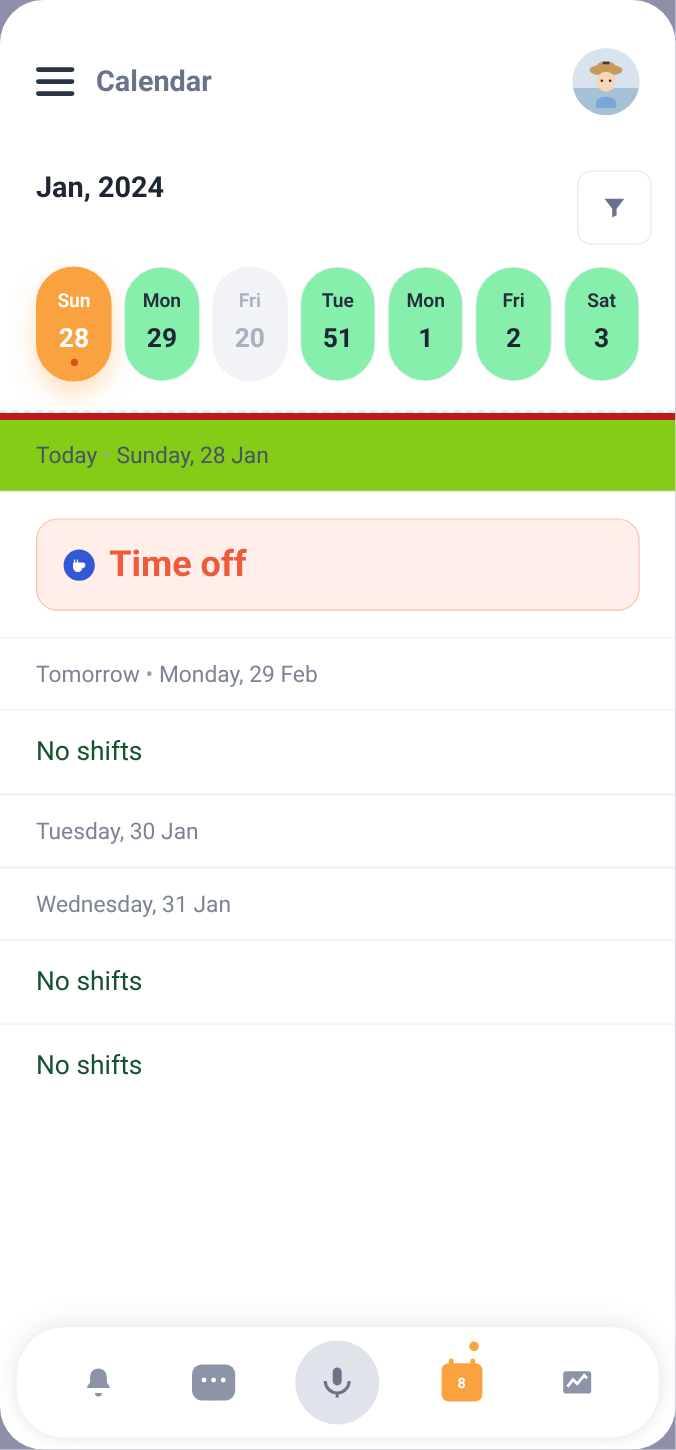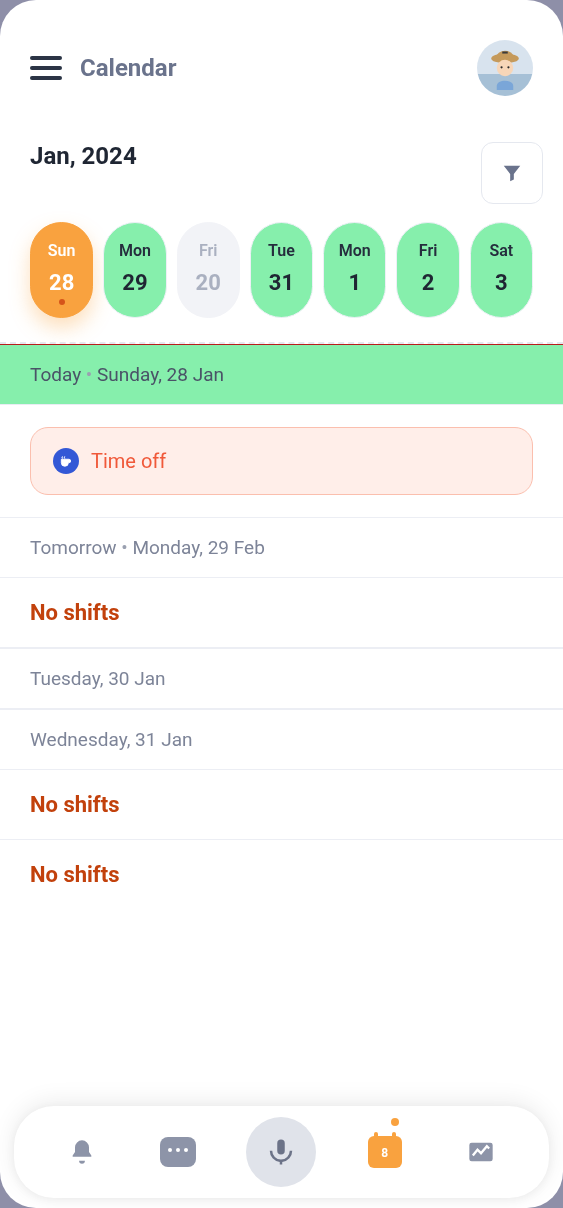--- a/index.html
+++ b/index.html
@@ -122,25 +122,25 @@
     width: 6px; height: 6px; border-radius: 50%;
     background: #d6541a;
     position: absolute; bottom: 12px; left: 50%; transform: translateX(-50%);
   }
   .dashed {
     border-top: 2px dashed #e6e8ef;
     margin: 0 0 0 0;
   }
   .list { flex: 1; overflow: hidden; }
   .section-header {
-    background: #86efac;
+    background: #84cc16;
     padding: 18px 30px;
     color: #4a5367;
     font-size: 19px;
-    border-top: 1px solid #b91c1c;
+    border-top: 6px solid #b91c1c;
     border-bottom: 1px solid #e9ecf3;
   }
   .section-header.light { background: #fff; color: #7d8498; border-top:1px solid #eceef4; border-bottom:1px solid #eceef4;}
   .section-header .dotsep::before { content: "  •  "; color:#9aa0b0; }
   .card {
     margin: 22px 30px;
     border: 1.5px solid #fbbfae;
     background: #ffeee9;
     border-radius: 18px;
     padding: 20px 22px;
@@ -150,27 +150,27 @@
   .coffee-badge {
     width: 26px; height: 26px; border-radius: 50%;
     background: #3358d6; display:flex; align-items:center; justify-content:center;
   }
   .coffee-badge svg { width:14px; height:14px; fill:#fff; }
   .clock-badge {
     width: 26px; height: 26px; border-radius: 50%;
     background: #f9c4b7; display:flex; align-items:center; justify-content:center;
   }
   .clock-badge svg { width:14px; height:14px; stroke:#e35a3a; fill:none; stroke-width:2;}
-  .card-title { color:#f0593a; font-size:20px; font-weight:400;}
+  .card-title { color:#f0593a; font-size:30px; font-weight:700;}
   .card-sub  { color:#f47a5f; font-size:18px;}
   .row-text {
     padding: 22px 30px;
     font-size: 22px;
-    font-weight: 700;
-    color: #c2410c;
+    font-weight: 400;
+    color: #14532d;
     border-bottom: 1px solid #eceef4;
   }
   .bottom-nav {
     position: absolute;
     left: 14px; right: 14px; bottom: 10px;
     height: 92px;
     background: #fff;
     border-radius: 40px;
     box-shadow: 0 -4px 24px rgba(0,0,0,0.08), 0 2px 10px rgba(0,0,0,0.05);
     display: flex;
@@ -244,21 +244,21 @@
     <div class="day-pill">
       <div class="dow">Mon</div>
       <div class="num">29</div>
     </div>
     <div class="day-pill muted">
       <div class="dow">Fri</div>
       <div class="num">20</div>
     </div>
     <div class="day-pill">
       <div class="dow">Tue</div>
-      <div class="num">31</div>
+      <div class="num">51</div>
     </div>
     <div class="day-pill">
       <div class="dow">Mon</div>
       <div class="num">1</div>
     </div>
     <div class="day-pill">
       <div class="dow">Fri</div>
       <div class="num">2</div>
     </div>
     <div class="day-pill">

